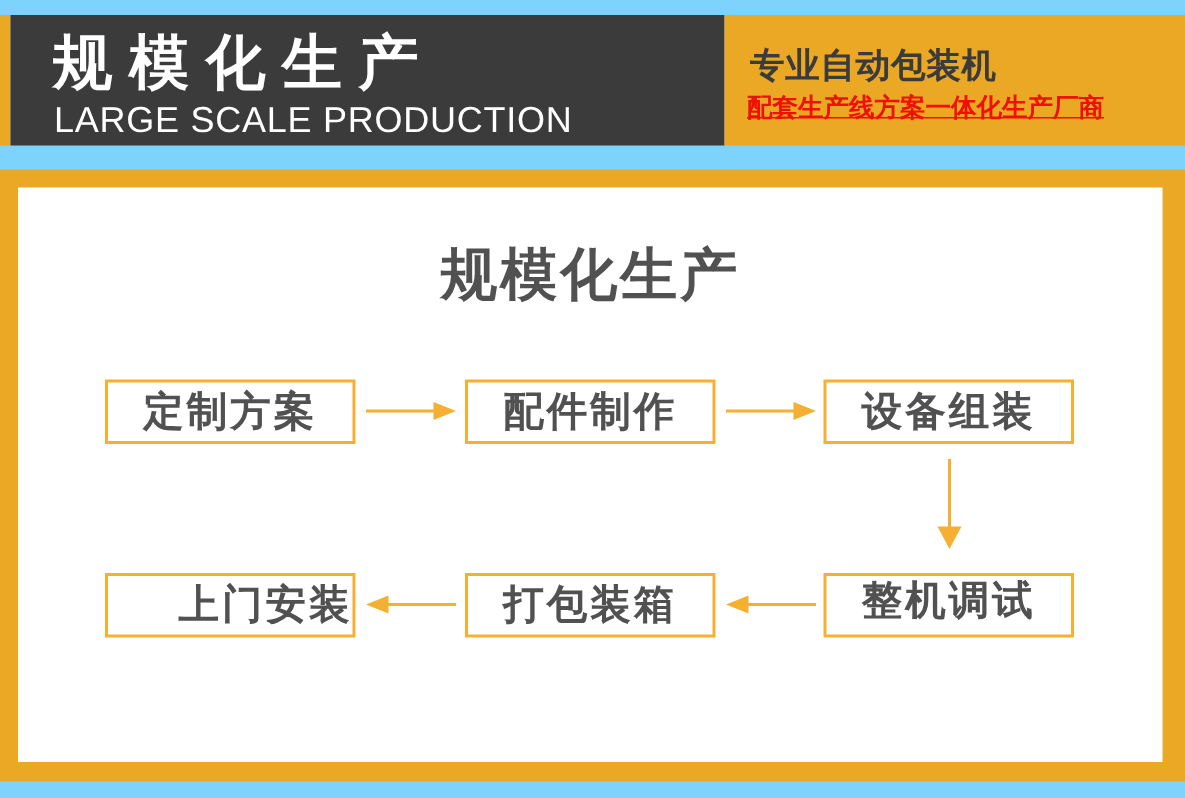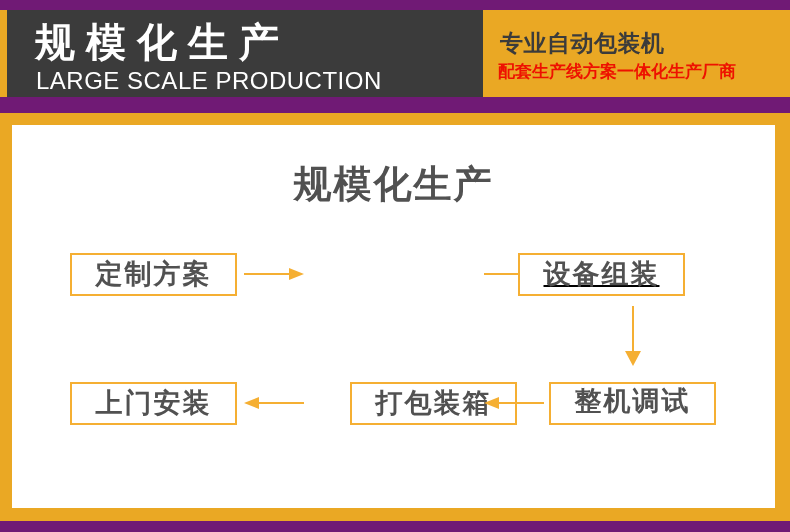--- a/index.html
+++ b/index.html
@@ -4,21 +4,21 @@
 <style>
   html, body { margin: 0; padding: 0; }
   body {
     width: 790px; height: 532px;
     background: #ffffff;
     font-family: "Liberation Sans", "DejaVu Sans", sans-serif;
   }
   .page {
     position: relative;
     width: 790px; height: 532px;
-    background: #701a75;
+    background: #7dd3fc;
     overflow: hidden;
   }
 
   
   .header { position: absolute; left: 0; top: 10px; width: 790px; height: 87px; }
   .header-accent {
     position: absolute; left: 0; top: 0; width: 7px; height: 87px;
     background: var(--yellow, #EAA824);
   }
   .header-dark {
@@ -40,21 +40,21 @@
     padding-left: 24px;
   }
   .hr-cn {
     position: absolute; left: 17px; top: 22px;
     font-size: 23px; font-weight: bold; color: var(--dark, #3B3B3B);
     letter-spacing: 0.5px; line-height: 1; white-space: nowrap;
   }
   .hr-sub {
     position: absolute; left: 15px; top: 53px;
     font-size: 17px; font-weight: bold; color: var(--red, #EE1100);
-    line-height: 1; white-space: nowrap;
+    line-height: 1; white-space: nowrap; text-decoration: underline;
   }
 
   
   .main {
     position: absolute; left: 0; top: 113px; width: 790px; height: 408px;
     background: var(--yellow, #EAA824);
   }
   .panel {
     position: absolute; left: 12px; top: 12px; width: 763px; height: 383px;
     background: #ffffff;
@@ -72,23 +72,23 @@
     border: 2px solid var(--arrow-yellow, #F5AF33);
     background: #ffffff; box-sizing: border-box;
     display: flex; align-items: center; justify-content: center;
   }
   .fbox span {
     font-size: 27px; font-weight: bold; letter-spacing: 2px;
     color: var(--text-gray, #4F4F4F); line-height: 1; white-space: nowrap;
   }
   .b1 { left: 58px;  top: 128px; }
   .b2 { left: 298px; top: 128px; }
-  .b3 { left: 506px; top: 128px; text-decoration: underline; }
-  .b4 { left: 58px;  top: 257px; }
-  .b5 { left: 298px; top: 257px; margin-left: 40px; }
+  .b3 { left: 537px; top: 128px; }
+  .b4 { left: 58px;  top: 257px; justify-content: flex-end; }
+  .b5 { left: 298px; top: 257px; }
   .b6 { left: 537px; top: 257px; font-family: Liberation Mono, monospace; }
 
   
   .arrow { position: absolute; }
   .arrow-right { width: 60px; height: 12px; }
   .arrow-right::before {
     content: ""; position: absolute; left: 0; right: 13px; top: 5px; height: 2px;
     background: var(--arrow-yellow, #F5AF33);
   }
   .arrow-right::after {
@@ -140,20 +140,23 @@
   </div>
 
   <div class="main">
     <div class="panel">
       <div class="panel-title">规模化生产</div>
 
       <div class="fbox b1">
         <span>定制方案</span>
       </div>
       <div class="arrow arrow-right ar1"></div>
+      <div class="fbox b2">
+        <span>配件制作</span>
+      </div>
       <div class="arrow arrow-right ar2"></div>
       <div class="fbox b3">
         <span>设备组装</span>
       </div>
 
       <div class="arrow arrow-down ad1"></div>
 
       <div class="fbox b4">
         <span>上门安装</span>
       </div>

